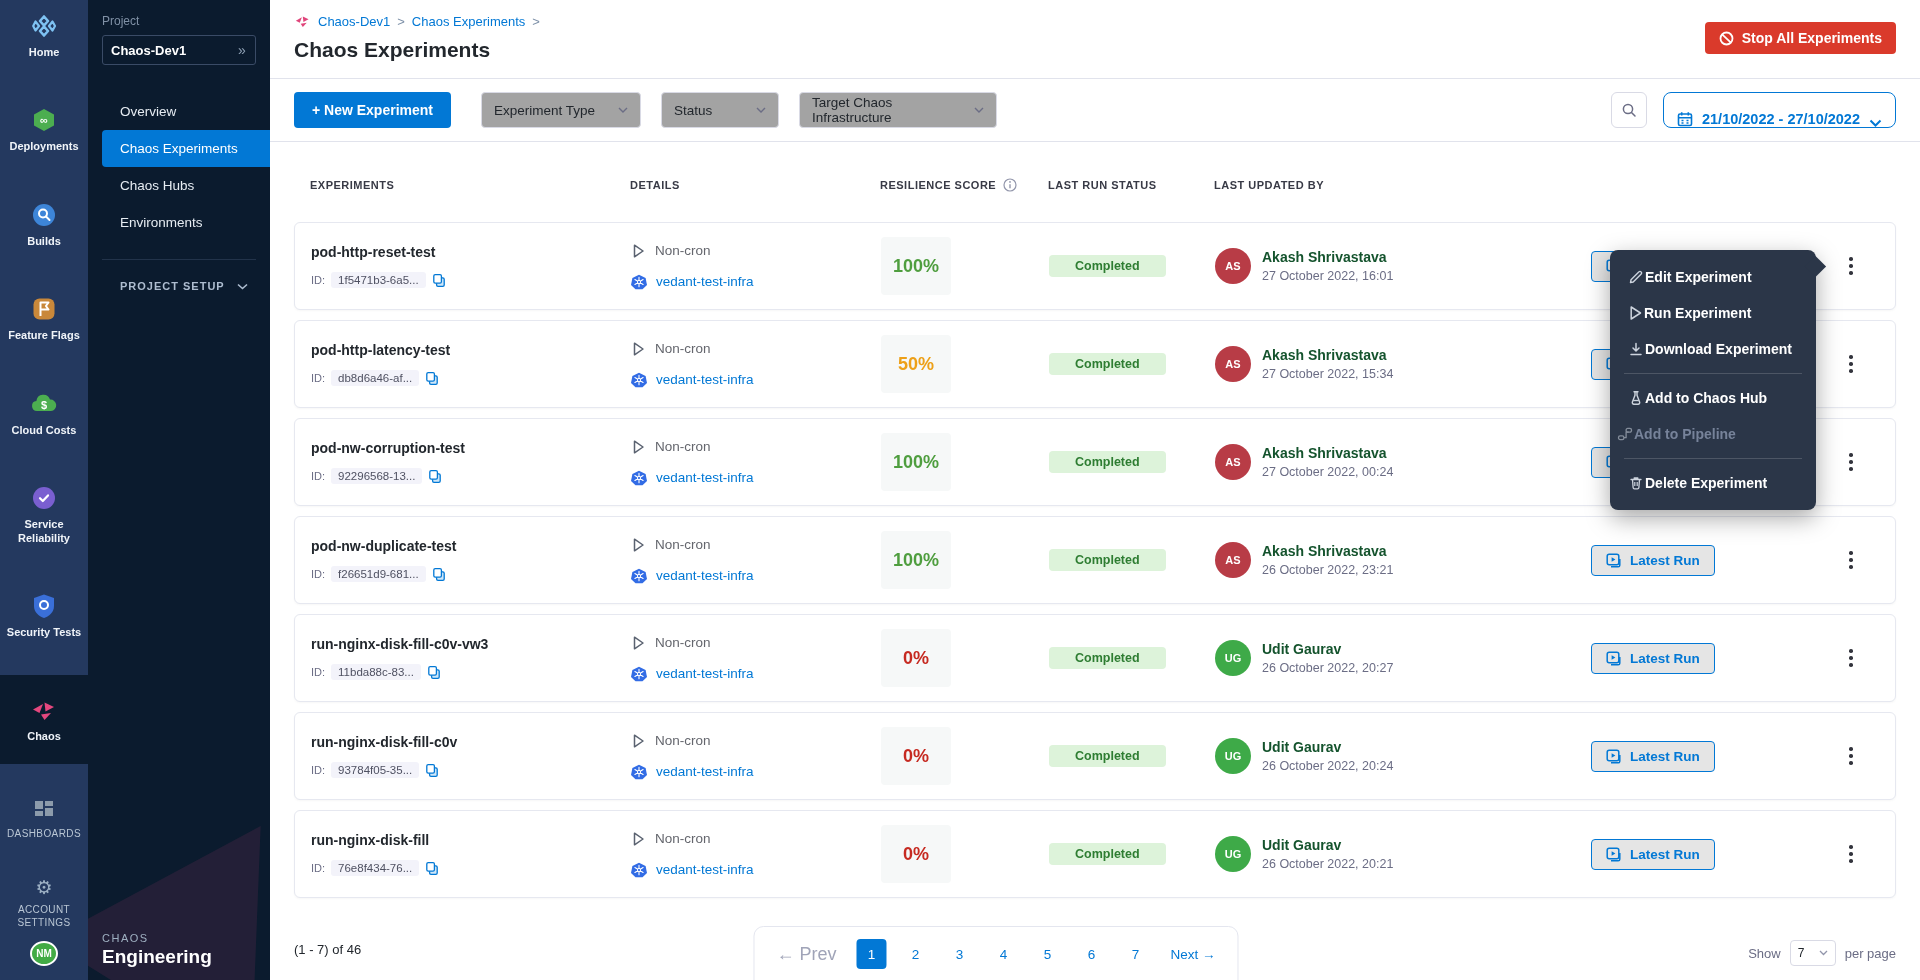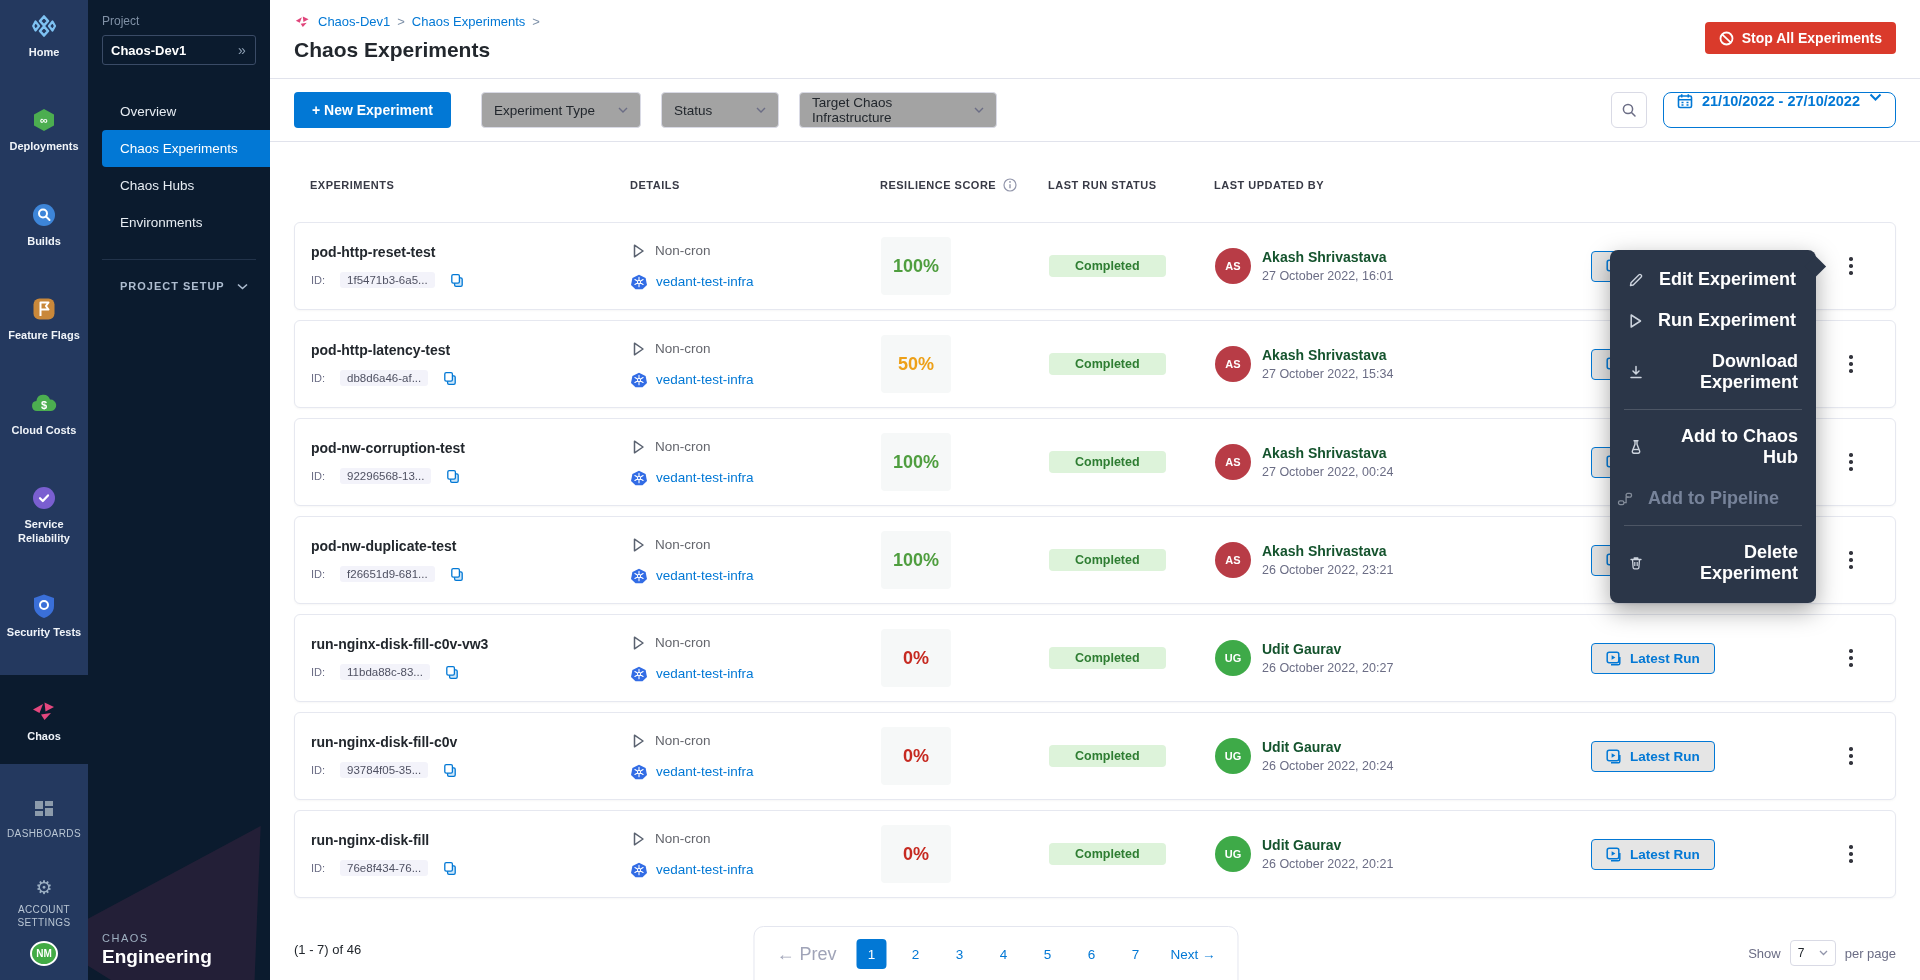--- a/index.html
+++ b/index.html
@@ -43,50 +43,50 @@
   .ptitle { margin-top:9px; font-size:21px; font-weight:700; color:#22272d; }
   .stop-btn { position:absolute; right:24px; top:22px; background:#da3a2b; color:#fff; border:none; border-radius:4px; font-size:14px; font-weight:700; padding:8px 14px; display:flex; align-items:center; gap:8px; cursor:pointer; font-family:inherit; }
 
   .toolbar { display:flex; align-items:center; padding:13px 24px; border-bottom:1px solid #e1e3ec; flex-shrink:0; }
   .btn-primary { background:#0278d5; color:#fff; border:none; border-radius:4px; font-size:14px; font-weight:700; padding:10px 18px; cursor:pointer; font-family:inherit; }
   .filters { display:flex; gap:20px; margin-left:30px; }
   .filter { background:#a3a3a3; border:1px solid #d9dae5; border-radius:4px; height:36px; display:flex; align-items:center; justify-content:space-between; padding:12px 12px; font-size:13.5px; color:#22272d; cursor:pointer; gap:10px; }
   .f1{width:160px;} .f2{width:118px;} .f3{width:198px;}
   .tb-spacer { flex:1; }
   .search-btn { width:36px; height:36px; border:1px solid #d9dae5; border-radius:6px; background:#fff; display:flex; align-items:center; justify-content:center; cursor:pointer; }
-  .date-btn { margin-left:16px; height:36px; border:1.5px solid #0278d5; border-radius:8px; background:#fff; color:#0278d5; font-size:14.5px; font-weight:700; display:flex; align-items:flex-start; gap:9px; padding:0 13px; cursor:pointer; font-family:inherit; }
+  .date-btn { margin-left:16px; height:36px; border:1.5px solid #0278d5; border-radius:8px; background:#fff; color:#0278d5; font-size:14.5px; font-weight:700; display:flex; align-items:flex-end; gap:9px; padding:0 13px; cursor:pointer; font-family:inherit; }
 
   
   .tablewrap { flex:1; padding:0 24px; overflow:hidden; }
   .tgrid { display:grid; grid-template-columns:320px 250px 168px 166px 376px 1fr 56px; align-items:center; }
   .thead { padding:36px 16px 30px; font-size:11px; font-weight:700; color:#383a46; letter-spacing:.5px; }
   .thead .col { display:flex; align-items:center; gap:7px; }
   .row-card { background:#fff; border:1px solid #e6e8f0; border-radius:6px; height:88px; margin-bottom:10px; padding:0 16px; box-shadow:0 1px 2px rgba(40,41,61,.04); cursor:pointer; }
   .exp-name { font-size:14px; font-weight:700; color:#22272d; margin-bottom:12px; }
-  .id-row { display:flex; align-items:center; gap:15px; }
+  .id-row { display:flex; align-items:center; gap:6px; }
   .id-lbl { font-size:11px; color:#6b6d85; }
   .id-pill { background:#f3f3fa; border-radius:3px; padding:2px 7px; font-size:11.5px; color:#4f5162; }
   .copy { cursor:pointer; display:flex; }
   .det-line { display:flex; align-items:flex-start; gap:9px; font-size:13.5px; color:#64666d; }
   .det-line + .det-line { margin-top:15px; }
   .infra-link { color:#0278d5; cursor:pointer; }
   .score-box { width:70px; height:58px; background:#f6f8f8; border-radius:4px; display:flex; align-items:center; justify-content:center; font-size:18px; font-weight:700; }
   .badge { display:inline-block; background:#ddf3da; color:#2e7d32; font-size:12.5px; font-weight:700; border-radius:4px; padding:4px 26px; }
   .upd { display:flex; align-items:center; gap:11px; }
   .avatar { width:36px; height:36px; border-radius:50%; color:#fff; font-size:11px; font-weight:700; display:flex; align-items:center; justify-content:center; flex-shrink:0; }
   .upd-name { font-size:14px; font-weight:700; color:#14532d; }
   .upd-date { font-size:12.5px; color:#6b6d85; margin-top:4px; }
   .lrun-btn { display:inline-flex; align-items:center; gap:8px; border:1px solid #0278d5; color:#0278d5; background:#e5e5e5; border-radius:4px; font-size:13.5px; font-weight:700; padding:7px 14px; cursor:pointer; font-family:inherit; }
   .kebab { width:26px; height:32px; display:flex; flex-direction:column; align-items:center; justify-content:center; gap:3.5px; cursor:pointer; justify-self:center; }
   .kebab i { width:3.5px; height:3.5px; border-radius:50%; background:#33343d; }
 
   
   .ctx { position:absolute; left:1340px; top:250px; width:206px; background:#2b3648; border-radius:8px; padding:9px 0; box-shadow:0 8px 24px rgba(0,0,0,.35); z-index:30; }
   .ctx-arrow { position:absolute; top:9px; right:-7px; width:15px; height:15px; background:#2b3648; transform:rotate(45deg); }
-  .ctx-item { display:flex; align-items:center; gap:15px; padding:10px 18px; font-size:18px; font-weight:600; color:#fff; cursor:pointer; position:relative;text-align:right; }
+  .ctx-item { display:flex; align-items:center; gap:1px; padding:10px 18px; font-size:14px; font-weight:600; color:#fff; cursor:pointer; position:relative; }
   .ctx-item.disabled { color:#77839a; cursor:default;padding-left:7px; }
   .ctx-item.disabled svg { opacity:.55; }
   .ctx-div { height:1px; background:rgba(255,255,255,.16); margin:6px 14px; }
 
   
   .pfoot { height:68px; position:relative; flex-shrink:0; }
   .range { position:absolute; left:24px; top:30px; font-size:13px; color:#22272d; }
   .pagewrap { position:absolute; left:44%; transform:translateX(-50%); top:14px; background:#fff; border:1px solid #e4e6ef; border-radius:10px; padding:12px 16px 26px; display:flex; align-items:center; gap:14px; }
   .pg-prev { color:#a0a4b8; font-size:18px; cursor:pointer; padding:0 6px; }
   .pg-next { color:#0278d5; font-size:13.5px; cursor:pointer; padding:0 6px; }

